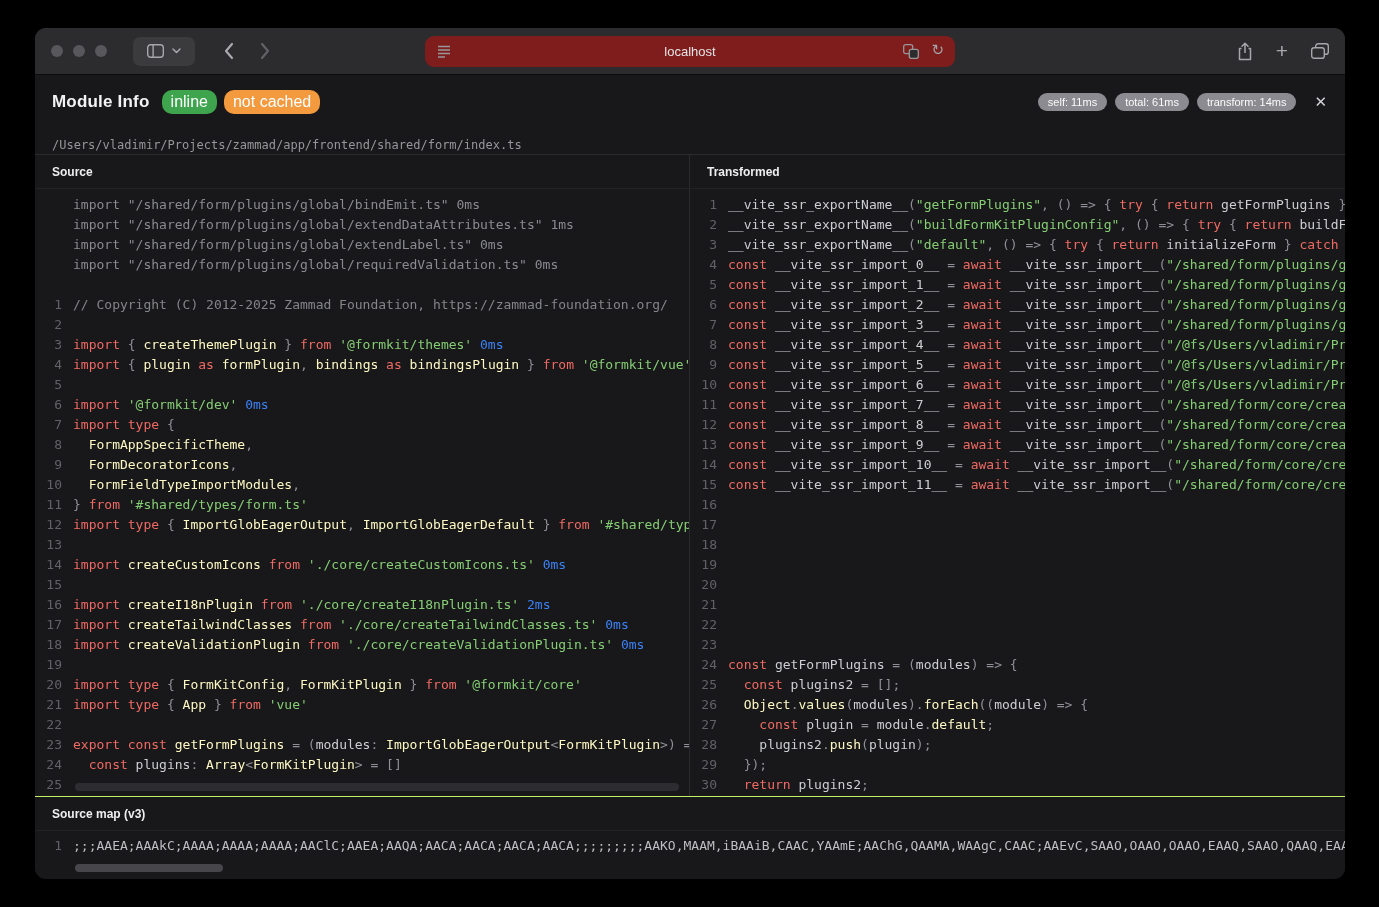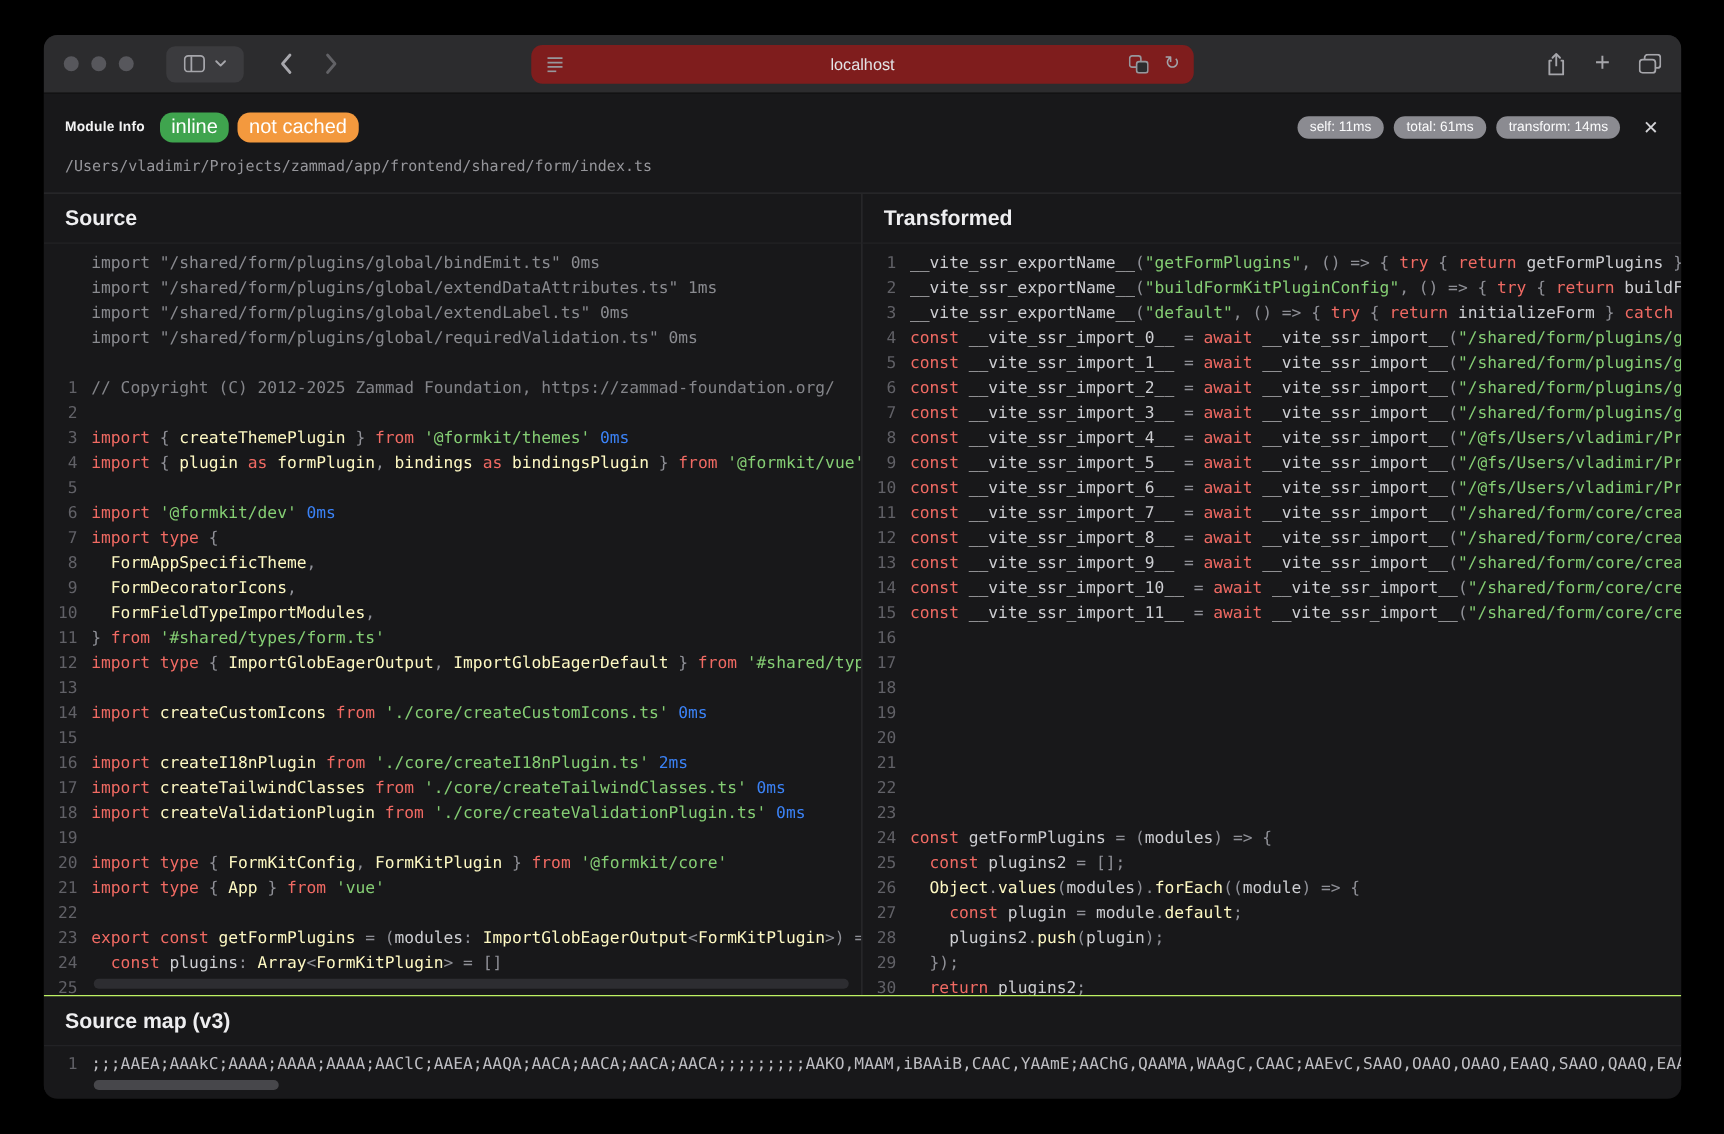--- a/index.html
+++ b/index.html
@@ -24,32 +24,32 @@
   .urlbar .ic-left { position:absolute; left:12px; top:8px; }
   .urlbar .ic-translate { position:absolute; right:36px; top:8px; }
   .urlbar .ic-reload { position:absolute; right:11px; top:5px; color:#a2a2a8; font-size:15px; }
   .right-tools { margin-left:auto; display:flex; gap:23px; align-items:center; }
   .plus { color:#a6a6ab; font-size:21px; font-weight:400; line-height:1; margin-top:-2px; }
 
   
   .page { height:803px; display:flex; flex-direction:column; background:#18181a; }
   .module-header { height:79px; padding:15px 18px 0 17px; }
   .header-row { display:flex; align-items:center; }
-  .title { font-size:11px; font-weight:700; color:#f3f3f4; letter-spacing:.2px; }
+  .title { font-size:17px; font-weight:700; color:#f3f3f4; letter-spacing:.2px; }
   .badges { display:flex; gap:7px; margin-left:12px; }
   .badge { font-size:16px; color:#fff; padding:3px 9px; border-radius:10px; }
   .metrics { display:flex; gap:8px; margin-left:auto; }
   .metric { font-size:11px; color:#fbfbfc; background:#8b8b91; padding:3px 10px; border-radius:10px;text-align:right; }
   .close { margin-left:18px; color:#d3d3d7; font-size:15px; }
-  .path { margin-top:12px; font:12px "DejaVu Sans Mono", monospace; color:#96969b; }
+  .path { margin-top:24px; font:12px "DejaVu Sans Mono", monospace; color:#96969b; }
 
   .panels { display:flex; border-top:1px solid #2b2b2e; height:642px; }
   .panel { width:50%; position:relative; overflow:hidden; }
   .panel.left { border-right:1px solid #2b2b2e; }
-  .panel-title { font-size:17px; font-weight:600; color:#eeeef0;
+  .panel-title { font-size:12px; font-weight:600; color:#eeeef0;
                  padding:10px 0 9px 17px; border-bottom:1px solid #222225; }
   .code { padding-top:6px; font:13px/20px "DejaVu Sans Mono", monospace; color:#cdced2;
           overflow:hidden; }
   .cl { display:flex; height:20px; }
   .ln { flex:0 0 27px; text-align:right; color:#616167; }
   .lc { padding-left:11px; white-space:pre; }
 
   .tk-k { color:#f06a63; }   
   .tk-s { color:#85ce74; }   
   .tk-i { color:#fef9c3; }   

